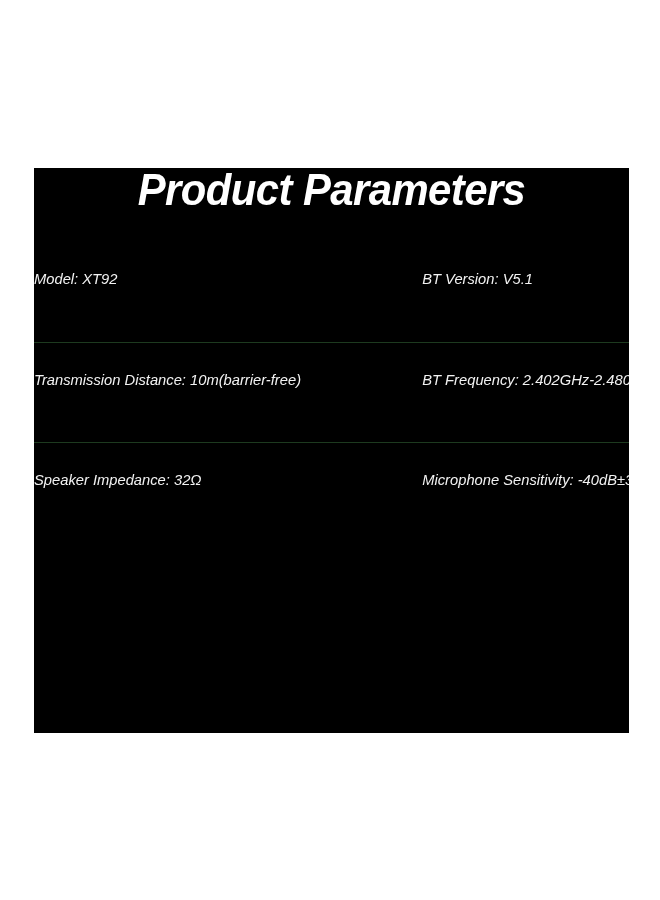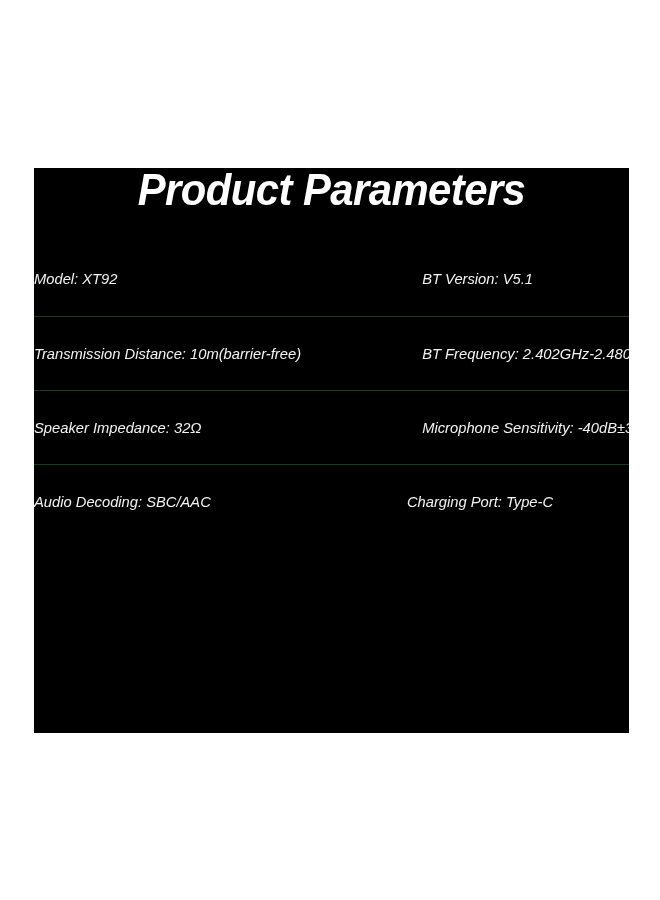--- a/index.html
+++ b/index.html
@@ -54,20 +54,21 @@
     width: 595px;
   }
   .spec-row {
     position: relative;
     height: 74px;
     width: 595px;
     box-sizing: border-box;
   }
   .spec-row + .spec-row {
     border-top: 1px solid #1d3a1f;
+    margin-top: 26px;
   }
   .cell {
     position: absolute;
     top: 50%;
     transform: translateY(-50%) scaleX(0.95);
     color: #f2f2f2;
     font-family: "Liberation Sans", sans-serif;
     font-size: 15.5px;
     line-height: 20px;
     white-space: nowrap;
@@ -112,21 +113,17 @@
       <div class="cell cell-left">Transmission Distance: 10m(barrier-free)</div>
       <div class="cell cell-right align-near">BT Frequency: 2.402GHz-2.480GHz</div>
     </div>
 
 
     <div class="spec-row">
       <div class="cell cell-left">Speaker Impedance: 32Ω</div>
       <div class="cell cell-right align-near">Microphone Sensitivity: -40dB±3dB</div>
     </div>
 
-    <div class="spec-row">
-      <div class="cell cell-left">Audio Decoding: SBC/AAC</div>
-      <div class="cell cell-right">Charging Port: Type-C</div>
-    </div>
 
 
 
   </div>
 </div>
 
 </body></html>

